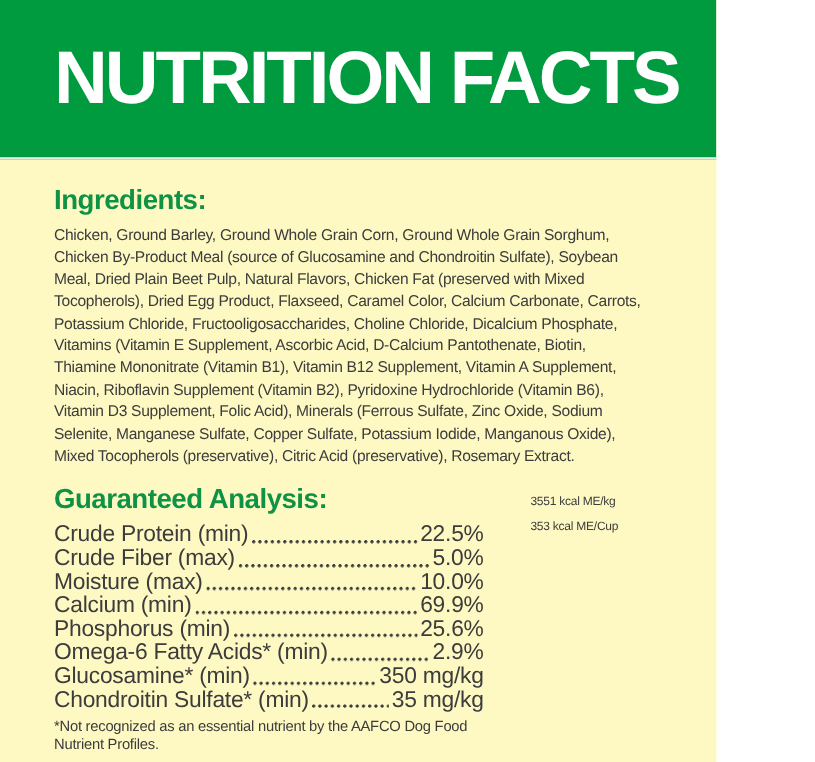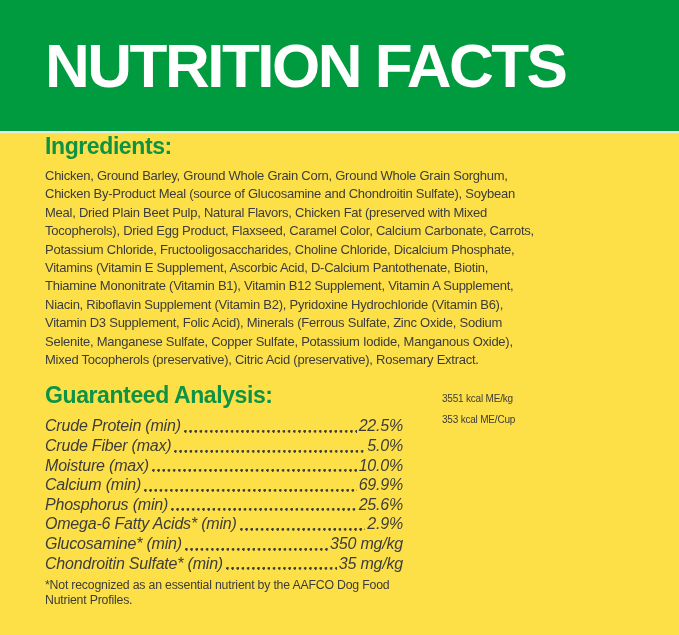--- a/index.html
+++ b/index.html
@@ -3,23 +3,23 @@
 <meta charset="utf-8">
 <style>
   html, body {
     margin: 0;
     padding: 0;
     background: #ffffff;
     font-family: "Liberation Sans", sans-serif;
   }
   .page {
     position: relative;
-    width: 679px;
+    width: 597px;
     height: 635px;
-    background: #fde047;
+    background: #fef9c3;
     overflow: hidden;
     color: #3C3C3C;
   }
   .band {
     height: 131px;
     background: #009B3E;
     display: flex;
     align-items: center;
     border-bottom: 2px solid #e4efe7;
   }
@@ -36,42 +36,41 @@
     padding: 0 30px 0 45px;
   }
   .green-heading {
     margin: 0;
     color: #0E9245;
     font-size: 23px;
     font-weight: bold;
     letter-spacing: -0.4px;
     white-space: nowrap;
   }
-  .ing-heading { }
+  .ing-heading { padding-top: 20px; }
   .ingredients-para {
     margin-top: 7px;
     font-size: 13px;
     line-height: 18.4px;
     letter-spacing: -0.25px;
     white-space: nowrap;
   }
   .columns {
     display: flex;
     margin-top: 13px;
     align-items: flex-start;
   }
   .ga-col { width: 358px; flex: 0 0 358px; }
   .cal-col { margin-left: 39px; }
   .ga-rows { margin-top: 7px; }
   .ga-row {
     display: flex;
     height: 19.6px;
-    font-size: 16px;
+    font-size: 19px;
     letter-spacing: -0.2px;
-    font-style: italic;
   }
   .ga-row .lbl { white-space: nowrap; line-height: 19.6px; }
   .ga-row .val { white-space: nowrap; line-height: 19.6px; }
   .ga-row .leader {
     flex: 1;
     min-width: 8px;
     position: relative;
     margin: 0 2px 0 3px;
   }
   .ga-row .leader::before {

